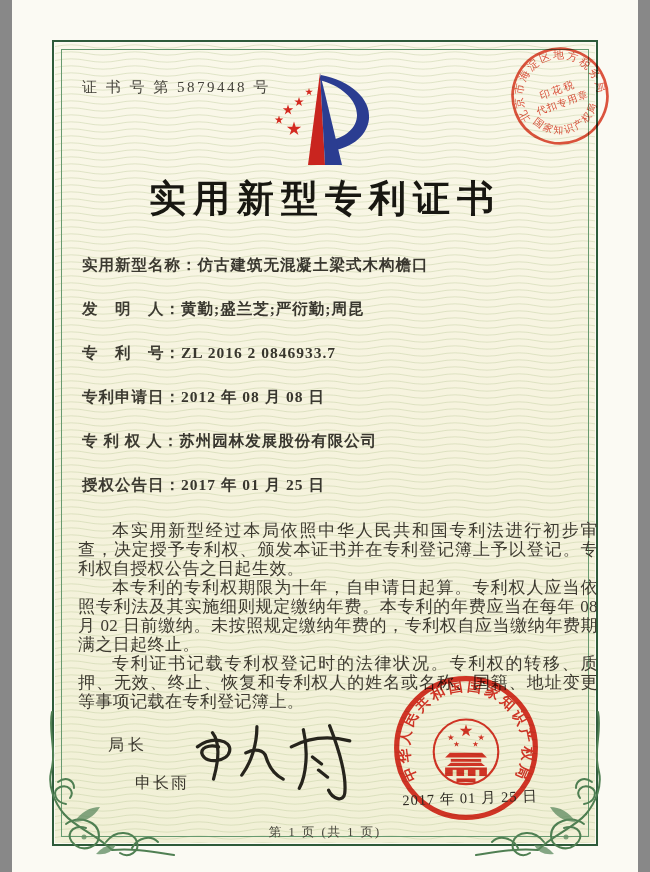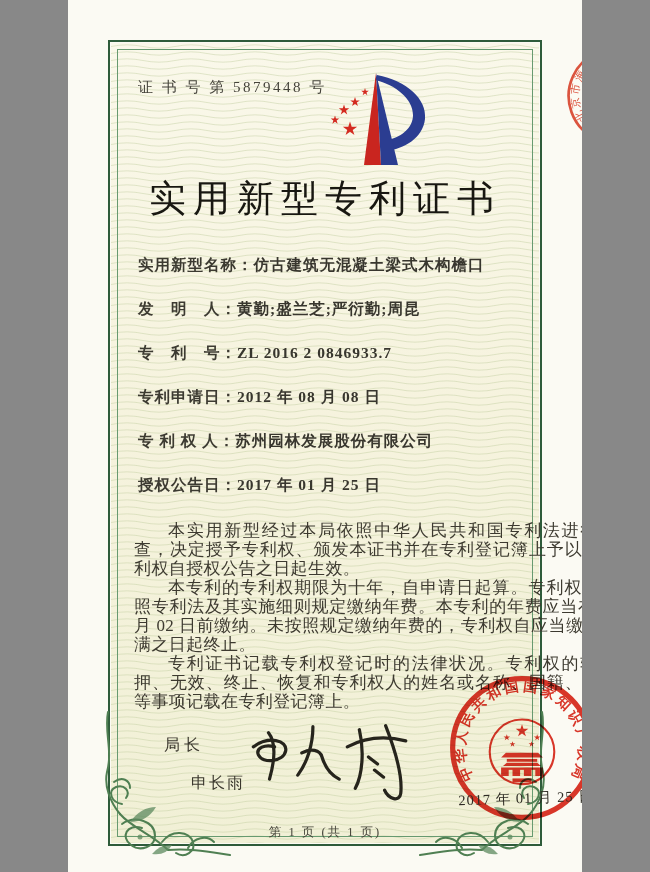--- a/index.html
+++ b/index.html
@@ -1,17 +1,17 @@
 <!DOCTYPE html>
 <html><head>
 <meta charset="utf-8">
 <style>
   html,body{margin:0;padding:0;background:#888;}
   .paper{
-    position:relative;width:514px;height:872px;margin:0 auto;
+    position:relative;width:626px;height:872px;margin:0 auto;
     background:#fbfaf3;overflow:hidden;
     font-family:"Liberation Serif","DejaVu Serif",serif;color:#3a382f;
   }
   .inner-bg{
     position:absolute;left:43px;top:43px;right:43px;bottom:29px;
     background:linear-gradient(180deg,#faf8ea 0%,#f6f3de 45%,#f1f0d6 100%);
     z-index:0;
   }
   .inner-bg svg{position:absolute;inset:0;width:100%;height:100%;}
   .frame-outer{
@@ -26,21 +26,21 @@
   .corner-left{left:32px;bottom:12px;}
   .corner-right{right:32px;bottom:12px;}
   .cert-no{
     position:absolute;left:70px;top:78px;z-index:3;
     font-size:15px;letter-spacing:2.5px;color:#45433b;
   }
   .logo{position:absolute;left:256px;top:70px;z-index:3;}
   .tax-stamp{position:absolute;left:496px;top:44px;z-index:4;mix-blend-mode:multiply;opacity:.92;}
   .title{
     position:absolute;left:0;right:0;top:174px;z-index:3;margin:0;
-    text-align:center;font-size:37px;font-weight:normal;color:#181711;
+    text-align:center;font-size:37px;font-weight:bold;color:#181711;
     letter-spacing:7px;
   }
   .fields{
     position:absolute;left:70px;top:254px;right:66px;z-index:3;
     display:flex;flex-direction:column;gap:23px;font-weight:bold;
   }
   .frow{font-size:15.5px;line-height:21px;letter-spacing:1px;color:#3c3a31;white-space:nowrap;}
   .frow .flabel{color:#3c3a31;}
   .frow .fvalue{color:#38362e;}
   .body-text{

